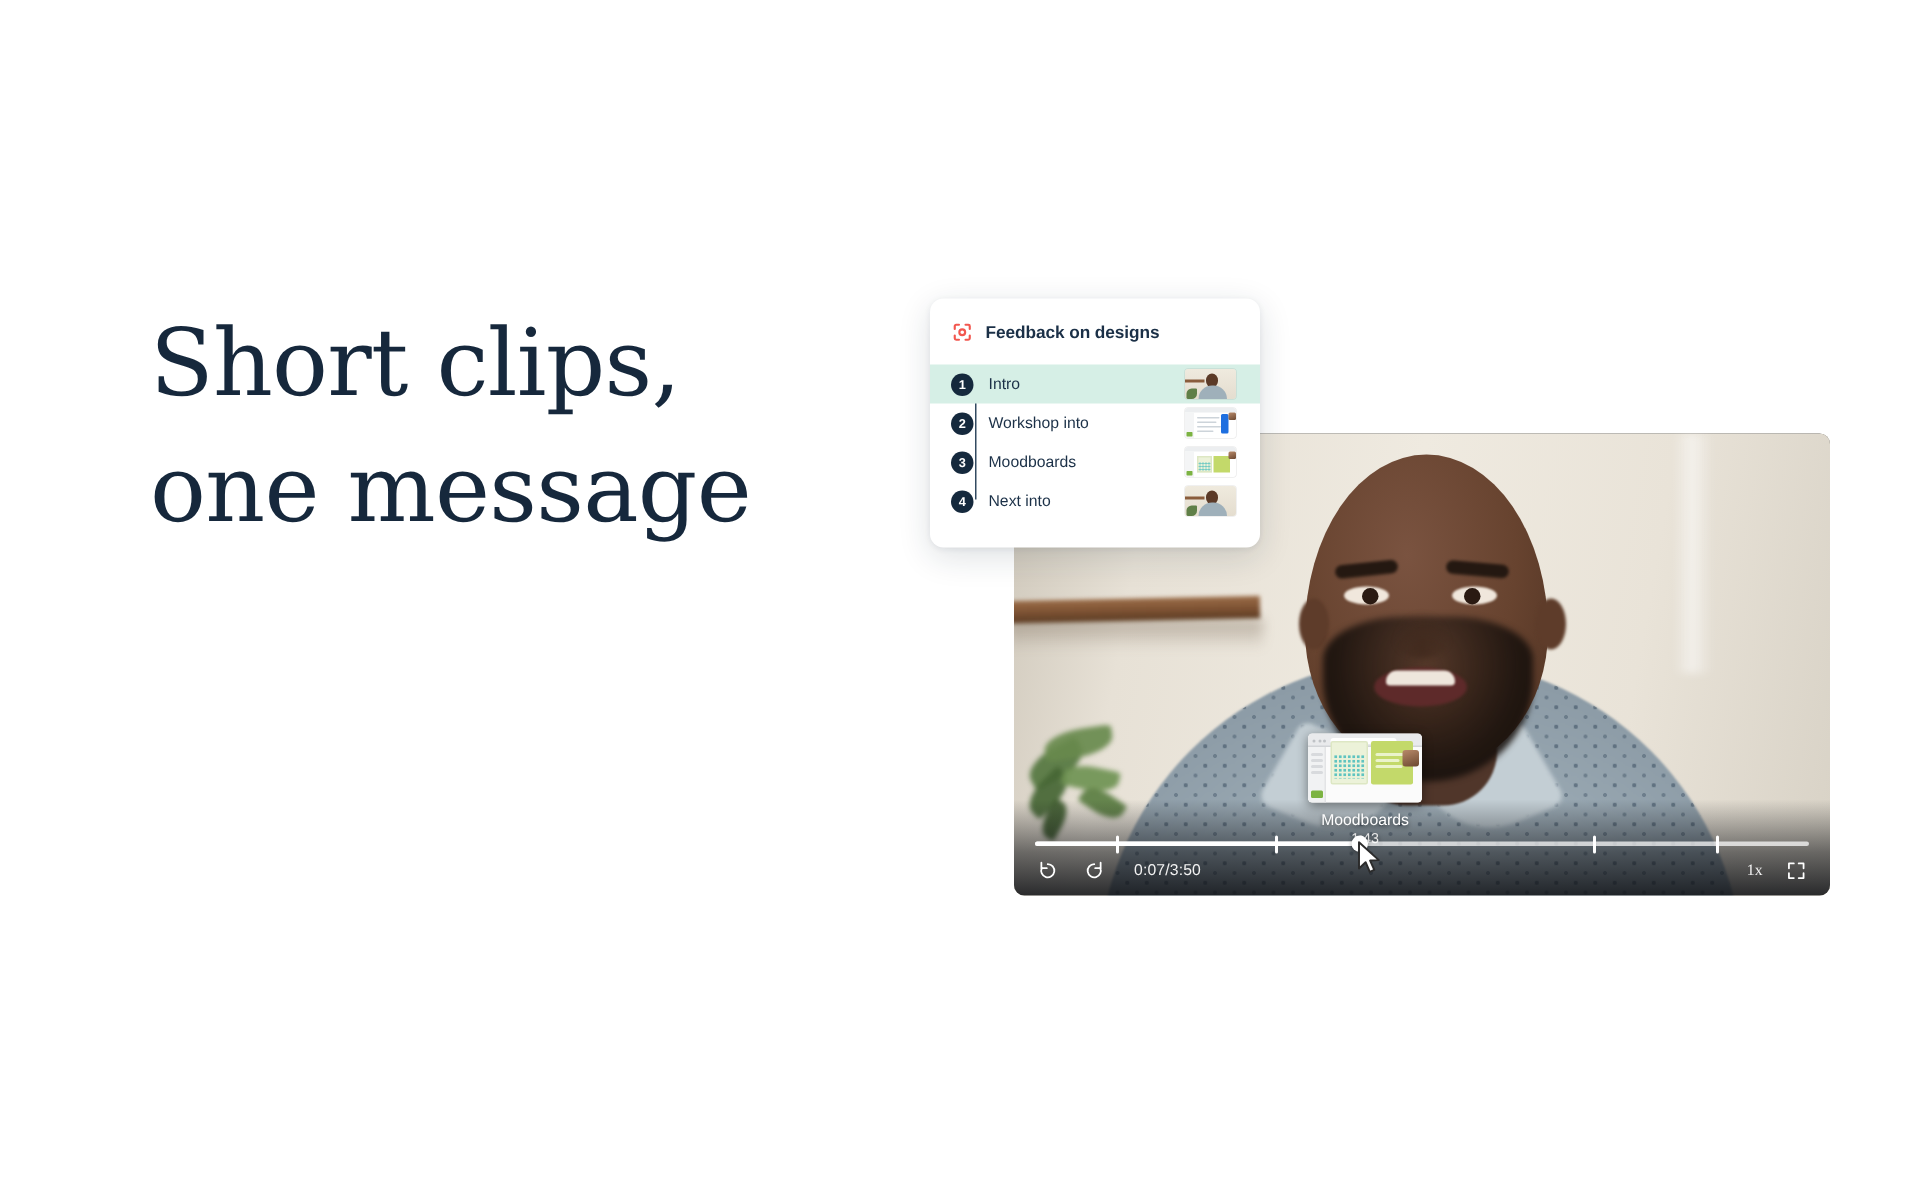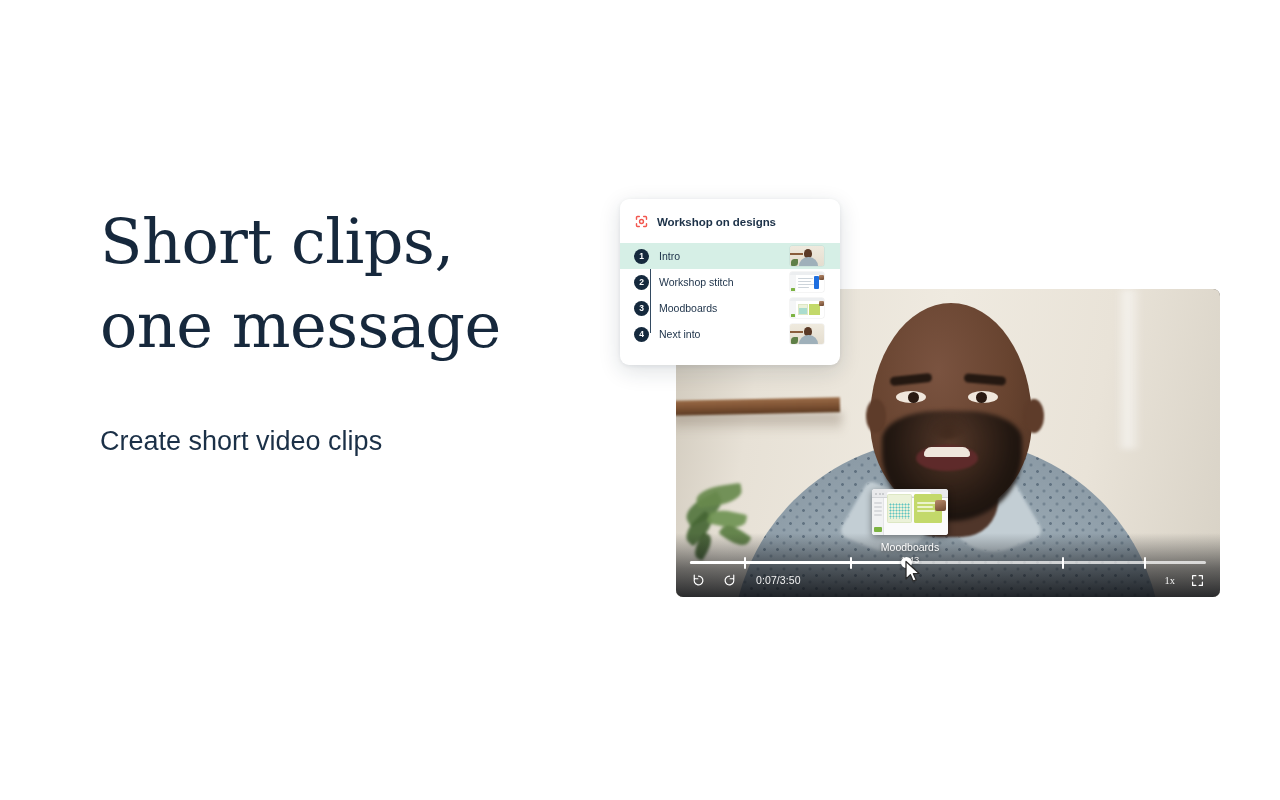--- a/index.html
+++ b/index.html
@@ -499,21 +499,20 @@
 </style>
 </head>
 <body>
 
 <div class="stage">
 
   <div class="copy">
     <h1 class="headline">Short clips,
 one message</h1>
     <div class="body-copy">
-      <p class="body-line">Create short video clips</p>
     </div>
   </div>
 
   <div class="video-player">
 
     <div class="scene">
       <div class="wall-seam"></div>
       <div class="shelf"></div>
       <div class="shelf-shadow"></div>
       <div class="plant">
@@ -620,40 +619,40 @@
     <div class="card-header">
       <span class="rec-icon">
         <svg width="15" height="15" viewBox="0 0 24 24" fill="none" stroke="#f2574f" stroke-width="2.3" stroke-linecap="round" stroke-linejoin="round">
           <path d="M4 8.5V5.5A1.5 1.5 0 0 1 5.5 4h3"></path>
           <path d="M15.5 4h3A1.5 1.5 0 0 1 20 5.5v3"></path>
           <path d="M20 15.5v3a1.5 1.5 0 0 1-1.5 1.5h-3"></path>
           <path d="M8.5 20h-3A1.5 1.5 0 0 1 4 18.5v-3"></path>
           <circle cx="12" cy="12" r="3.1"></circle>
         </svg>
       </span>
-      <span class="card-title">Workshop on designs</span>
+      <span class="card-title">Feedback on designs</span>
     </div>
 
     <div class="chapter-list">
       <div class="connector"></div>
 
       <div class="chapter-row active">
         <span class="badge">1</span>
         <span class="chapter-label">Intro</span>
         <span class="chapter-thumb tv-person">
           <span class="tp-shelf"></span>
             <span class="tp-head"></span>
             <span class="tp-body"></span>
             <span class="tp-plant"></span>
         </span>
       </div>
 
       <div class="chapter-row">
         <span class="badge">2</span>
-        <span class="chapter-label">Workshop stitch</span>
+        <span class="chapter-label">Workshop into</span>
         <span class="chapter-thumb tv-share1">
           <span class="ts-bar"></span>
             <span class="ts-side"></span>
           <span class="ts-row r1"></span>
             <span class="ts-row r2"></span>
             <span class="ts-row r3"></span>
             <span class="ts-row r4"></span>
           <span class="ts-green"></span>
             <span class="ts-phone"></span>
             <span class="ts-av"></span>

